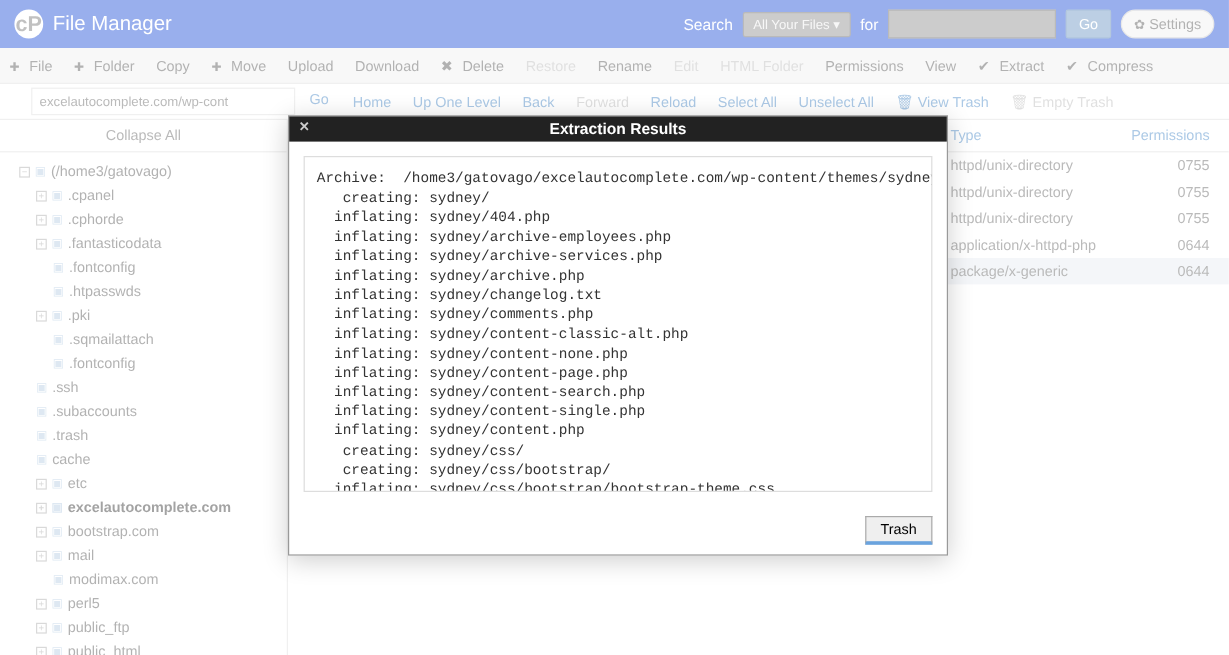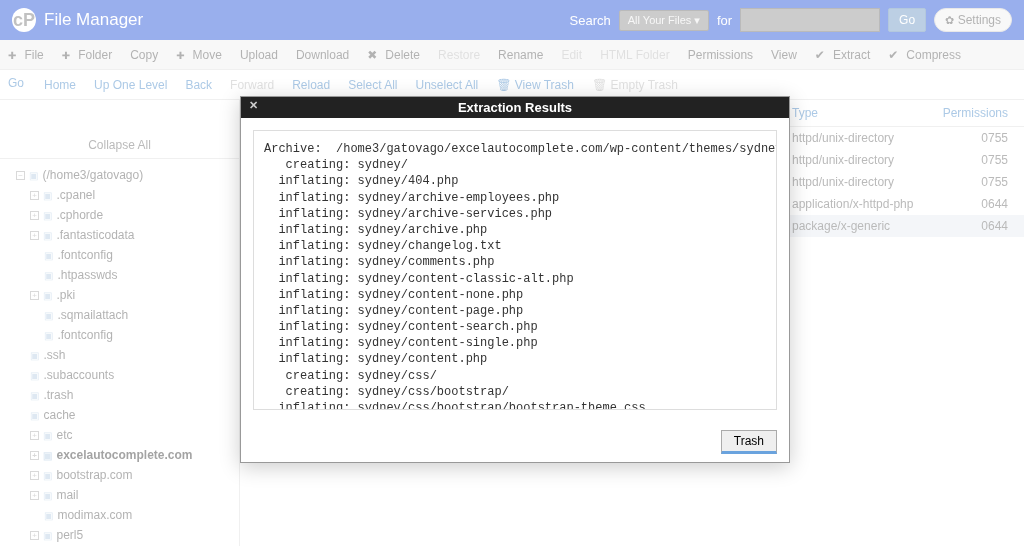--- a/index.html
+++ b/index.html
@@ -15,21 +15,21 @@
   .toolbar { background: #f0f0f0; border-bottom: 1px solid #ddd; height: 30px; display: flex; align-items: center; padding: 0 8px; gap: 18px; font-size: 12px; color: #555; }
   .toolbar .tb-item { display: flex; align-items: center; gap: 8px; }
   .toolbar .disabled { color: #bbb; }
   .subbar { display: flex; height: 30px; border-bottom: 1px solid #ddd; }
   .breadcrumb { width: 220px; border: 1px solid #ddd; margin: 3px 4px 3px 26px; padding: 3px 6px; font-size: 11px; color: #666; background: #fff; }
   .go2 { padding: 6px 8px; font-size: 12px; color: #4788c7; }
   .nav-links { display: flex; align-items: center; gap: 18px; padding: 0 12px; font-size: 12px; color: #4788c7; }
   .nav-links .disabled { color: #bbb; }
   .main { display: flex; height: calc(546px - 100px); }
   .sidebar { width: 240px; border-right: 1px solid #ddd; overflow: hidden; }
-  .collapse-all { text-align: center; padding: 6px 0; border-bottom: 1px solid #ddd; font-size: 12px; color: #666; margin-top: 32px; }
+  .collapse-all { text-align: center; padding: 6px 0; border-bottom: 1px solid #ddd; font-size: 12px; color: #666; }
   .tree { padding: 6px 4px 6px 16px; font-size: 12px; color: #555; line-height: 1.5; }
   .tree-item { display: flex; align-items: center; gap: 4px; padding: 1px 0; white-space: nowrap; }
   .tree-item.bold { font-weight: bold; color: #333; }
   .indent1 { padding-left: 14px; }
   .indent2 { padding-left: 28px; }
   .sq { display: inline-block; width: 9px; height: 9px; border: 1px solid #aaa; font-size: 8px; line-height: 7px; text-align: center; color: #aaa; }
   .foldericon { color: #b6cde3; font-size: 10px; }
   .content { flex: 1; overflow: hidden; }
   .table-head { display: flex; border-bottom: 1px solid #ddd; padding: 6px 0; font-size: 12px; color: #4788c7; }
   .col-type { width: 150px; margin-left: auto; padding-left: 8px; }
@@ -83,20 +83,21 @@
   <span class="tb-item">Rename</span>
   <span class="tb-item disabled">Edit</span>
   <span class="tb-item disabled">HTML Folder</span>
   <span class="tb-item">Permissions</span>
   <span class="tb-item">View</span>
   <span class="tb-item">✔ <span>Extract</span></span>
   <span class="tb-item">✔ <span>Compress</span></span>
 </div>
 
 <div class="subbar">
+  <input class="breadcrumb" value="excelautocomplete.com/wp-cont" style="">
   <span class="go2">Go</span>
   <div class="nav-links">
     <span>Home</span>
     <span>Up One Level</span>
     <span>Back</span>
     <span class="disabled">Forward</span>
     <span>Reload</span>
     <span>Select All</span>
     <span>Unselect All</span>
     <span>🗑 <span>View Trash</span></span>

